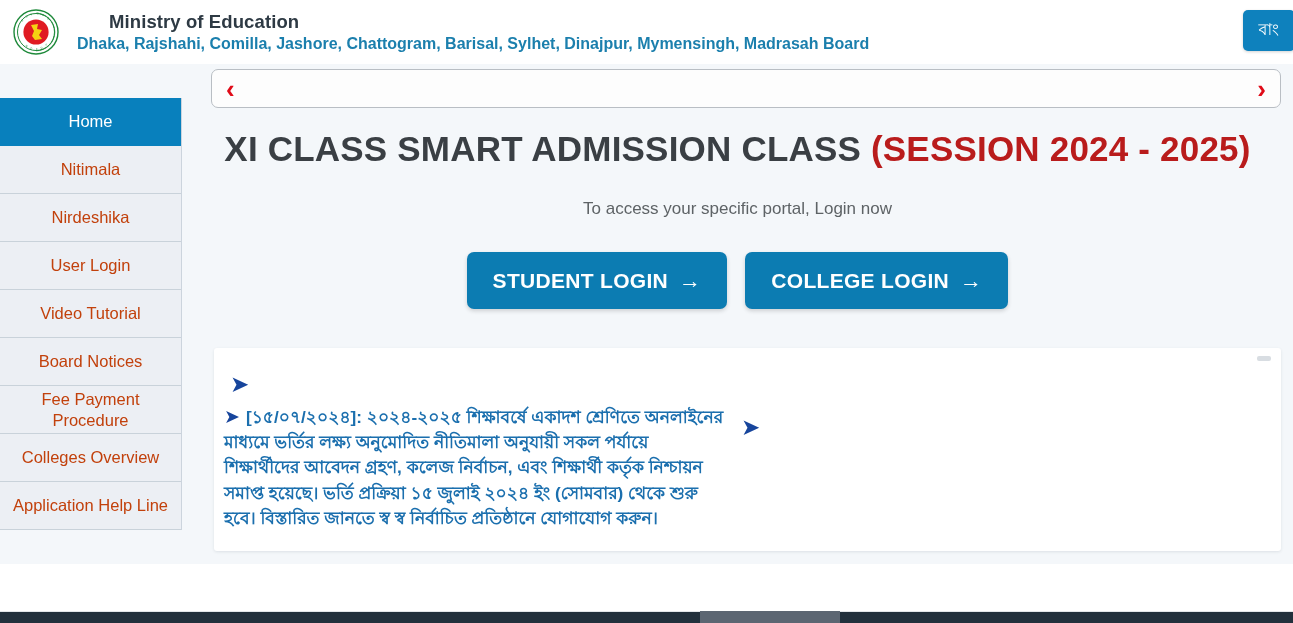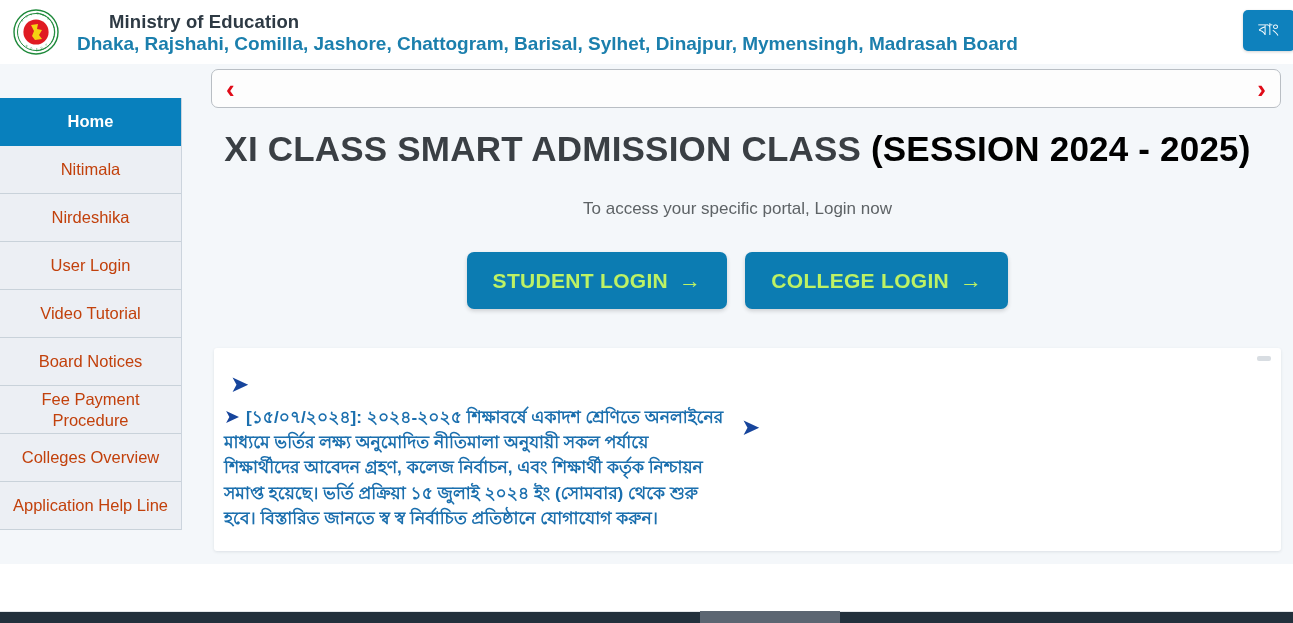--- a/index.html
+++ b/index.html
@@ -22,21 +22,21 @@
     width: 46px; height: 46px; margin-left: 13px;
     flex: 0 0 auto; position: relative;
   }
   .seal { width: 46px; height: 46px; display: block; }
   .brand { margin-left: 18px; }
   .brand-title {
     font-size: 18.5px; font-weight: 700; color: #2e3a44;
     letter-spacing: .1px; line-height: 23px; margin-left: 32px;
   }
   .brand-sub {
-    font-size: 19px; font-weight: 700; color: #1b7fad;
+    font-size: 16px; font-weight: 700; color: #1b7fad;
     line-height: 20px; margin-top: 1px;
   }
   .lang-btn {
     position: absolute; right: -2px; top: 10px;
     background: #0e81bd; color: #ffffff;
     border: none; border-radius: 5px;
     padding: 10px 16px 11px 16px;
     font-size: 16px; font-family: "Liberation Sans", sans-serif;
     cursor: pointer; line-height: 20px;
     box-shadow: 0 1px 3px rgba(0,0,0,.18);
@@ -61,21 +61,21 @@
     text-align: center;
     height: 48px; padding: 0 8px;
     font-size: 16.5px; color: #c2410c;
     border-bottom: 1px solid #c9d2da;
     background: #eceff4;
     cursor: pointer;
     line-height: 21px;
   }
   .nav-item.two-line { height: 48px; }
   .nav-item.active {
-    background: #0880bd; color: #ffffff; font-weight: 700;
+    background: #0880bd; color: #ffffff; font-weight: 400;
     border-bottom: 1px solid #0880bd;
   }
 
   
   .carousel {
     position: absolute; top: 5px; left: 211px;
     width: 1070px; height: 39px;
     background: #fdfdfd;
     border: 1px solid #b9bec4;
     border-radius: 7px;
@@ -90,29 +90,29 @@
 
   
   .hero {
     position: absolute; top: 60px; left: 182px;
     width: 1111px; text-align: center;
   }
   .hero-title {
     font-size: 35px; font-weight: 700; color: #3a3f44;
     line-height: 50px; letter-spacing: .2px;
   }
-  .hero-title .session { color: #000000; }
+  .hero-title .session { color: #b91c1c; }
   .hero-sub {
     font-size: 17px; color: #5e6366; margin-top: 20px; line-height: 30px;
   }
   .btn-row {
     margin-top: 28px; display: flex; justify-content: center; gap: 18px;
   }
   .login-btn {
-    background: #0c7cb2; color: #bef264;
+    background: #0c7cb2; color: #ffffff;
     border: none; border-radius: 7px;
     padding: 16px 26px;
     font-size: 21px; font-weight: 700; letter-spacing: .3px;
     font-family: "Liberation Sans", sans-serif;
     cursor: pointer; line-height: 25px;
     box-shadow: 0 2px 4px rgba(0,0,0,.16);
     display: inline-flex; align-items: center; gap: 11px;
   }
   .login-btn .arrow { font-size: 22px; font-weight: 400; }
 

